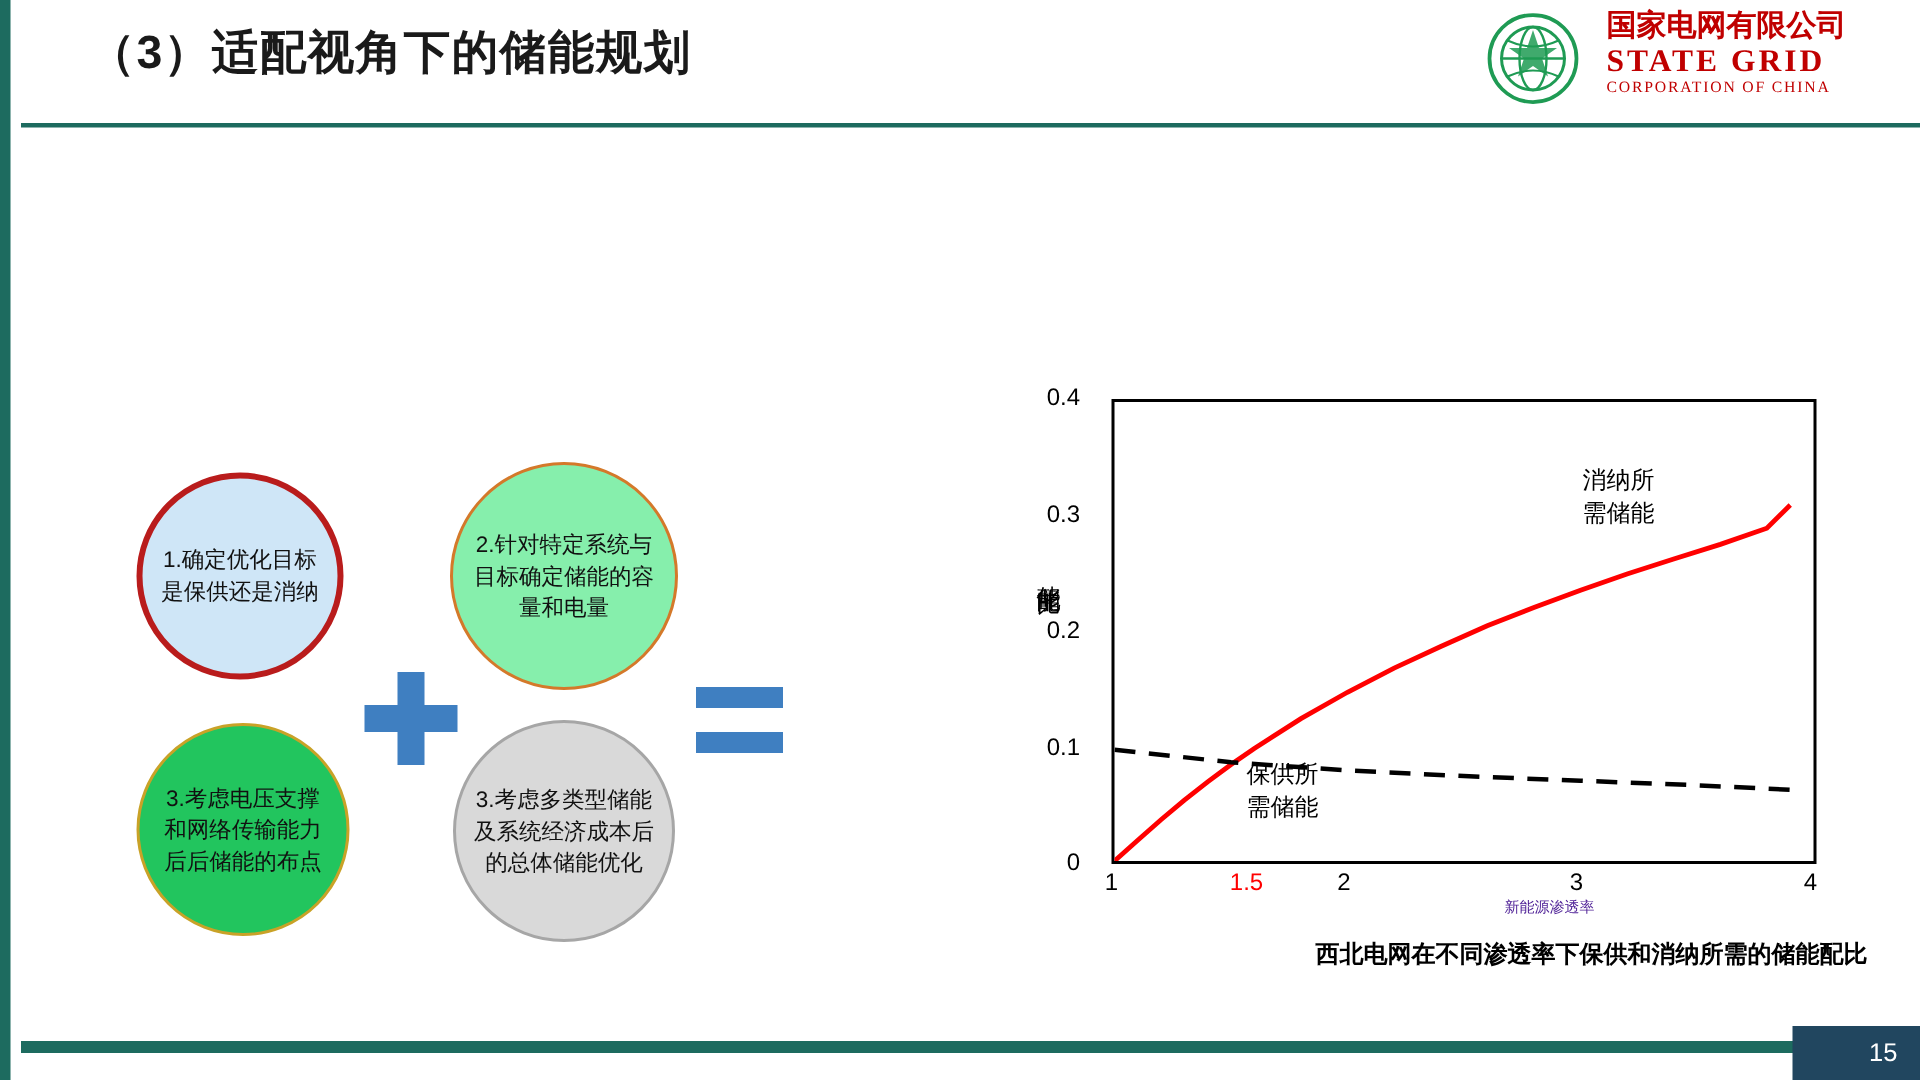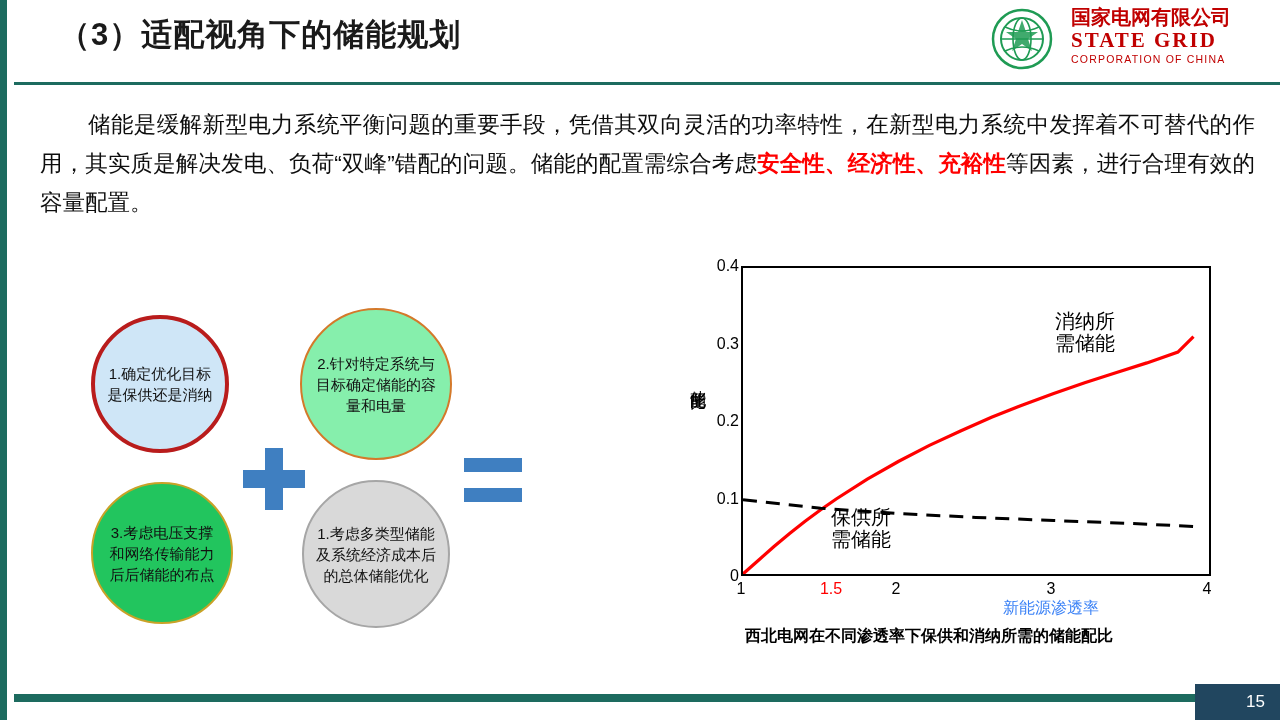--- a/index.html
+++ b/index.html
@@ -82,21 +82,21 @@
     color: #c00000;
     letter-spacing: 2px;
     line-height: 24px;
     font-family: "Liberation Serif", serif;
   }
   .logo-en2 {
     font-size: 10.5px;
     color: #c00000;
     letter-spacing: 1.2px;
     line-height: 14px;
-    font-family: Liberation Sans, sans-serif;
+    font-family: Liberation Serif, serif;
   }
   
   .paragraph {
     position: absolute;
     left: 33px;
     top: 105px;
     width: 1215px;
     font-size: 22.5px;
     line-height: 39px;
     color: #0d0d0d;
@@ -220,21 +220,21 @@
     top: 120px;
     font-size: 16px;
     writing-mode: vertical-rl;
     text-orientation: upright;
     letter-spacing: 1px;
     color: #000;
   }
   .ytick {
     position: absolute;
     right: 100%;
-    margin-right: 2px;
+    margin-right: 21px;
     font-size: 16px;
     color: #000;
     transform: translateY(-50%);
     white-space: nowrap;
   }
   .ytickwrap {
     position: absolute;
     left: 58px;
     width: 0;
     height: 310px;
@@ -245,38 +245,38 @@
     top: 322px;
     font-size: 16px;
     color: #000;
     transform: translateX(-50%);
   }
   .xtick.red { color: #ff0000; margin-left: 12px; }
   .xlabel {
     position: absolute;
     left: 320px;
     top: 340px;
+    font-size: 10px;
+    color: #4c1d95;
+  }
+  .annot {
+    position: absolute;
     font-size: 16px;
-    color: #3b82f6;
-  }
-  .annot {
-    position: absolute;
-    font-size: 20px;
     line-height: 22px;
     color: #000;
     text-align: right;
   }
   .annot-consume { left: 372px; top: 52px; }
   .annot-supply  { left: 148px; top: 248px; }
   .chart-caption {
     position: absolute;
     left: 62px;
     top: 368px;
     width: 500px;
-    text-align: left;
+    text-align: right;
     font-size: 16px;
     font-weight: bold;
     color: #000;
   }
   
   .footer-bar {
     position: absolute;
     left: 7px;
     bottom: 0;
     width: 1273px;
@@ -331,36 +331,33 @@
       <div class="logo-text">
         <div class="logo-cn">国家电网有限公司</div>
         <div class="logo-en1">STATE  GRID</div>
         <div class="logo-en2">CORPORATION  OF  CHINA</div>
       </div>
     </div>
 
     <div class="header-rule"></div>
   </div>
 
-  <div class="paragraph">
-    <span>储能是缓解新型电力系统平衡问题的重要手段，凭借其双向灵活的功率特性，在新型电力系统中发挥着不可替代的作用，其实质是解决发电、负荷“双峰”错配的问题。储能的配置需综合考虑</span><span class="hl">安全性、经济性、充裕性</span><span>等因素，进行合理有效的容量配置。</span>
-  </div>
 
   <div class="diagram">
     <div class="bubble b1">
       <span>1.确定优化目标是保供还是消纳</span>
     </div>
     <div class="bubble b2">
       <span>2.针对特定系统与目标确定储能的容量和电量</span>
     </div>
     <div class="bubble b3">
       <span>3.考虑电压支撑和网络传输能力后后储能的布点</span>
     </div>
     <div class="bubble b4">
-      <span>1.考虑多类型储能及系统经济成本后的总体储能优化</span>
+      <span>3.考虑多类型储能及系统经济成本后的总体储能优化</span>
     </div>
     <div class="plus"></div>
     <div class="equals">
       <div class="bar top"></div>
       <div class="bar bottom"></div>
     </div>
   </div>
 
   <div class="chart-area">
     <div class="ylabel">储能配比</div>

